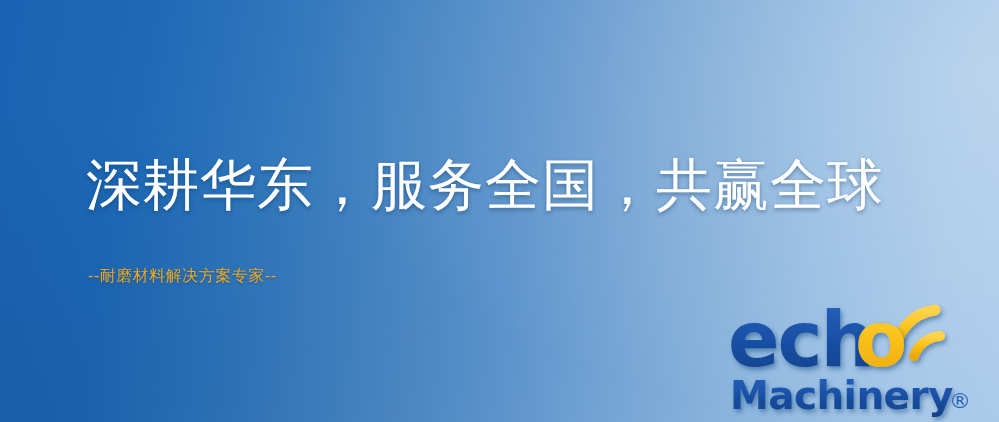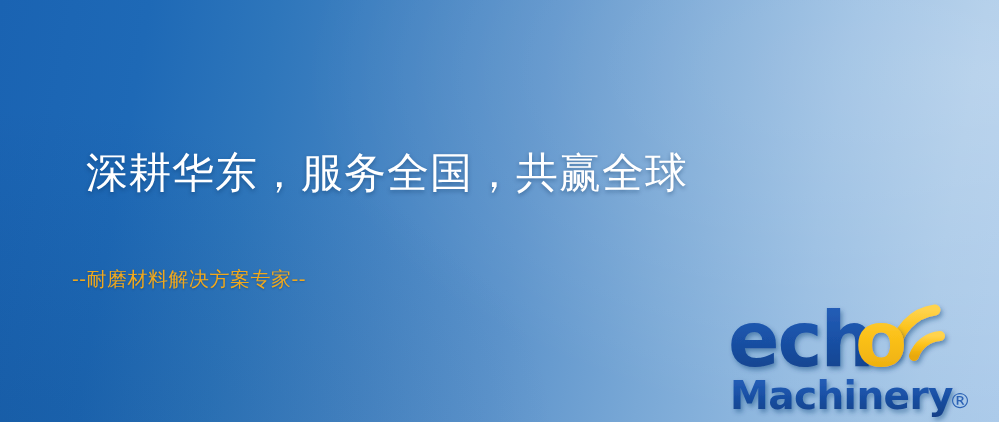--- a/index.html
+++ b/index.html
@@ -34,36 +34,36 @@
     pointer-events: none;
     background:
       radial-gradient(120% 150% at 100% 18%, rgba(255,255,255,0.22) 0%, rgba(255,255,255,0.0) 58%),
       radial-gradient(90% 120% at 0% 100%, rgba(8,60,120,0.20) 0%, rgba(8,60,120,0.0) 62%);
   }
 
   .headline {
     position: absolute;
     left: 86px;
     top: 152px;
-    font-family: Liberation Mono, monospace;
-    font-size: 42px;
+    font-family: Liberation Serif, serif;
+    font-size: 56px;
     line-height: 1.18;
     letter-spacing: 1px;
     color: #ffffff;
     white-space: nowrap;
     text-shadow: 0 2px 4px rgba(6,42,86,0.40);
     z-index: 3;
   }
 
   .subtitle {
     position: absolute;
-    left: 72px;
+    left: 88px;
     top: 266px;
     font-family: "DejaVu Serif", "Liberation Serif", serif;
-    font-size: 20px;
+    font-size: 16px;
     line-height: 1.3;
     letter-spacing: 0.5px;
     color: #f0a81c;
     white-space: nowrap;
     text-shadow: 0 1px 2px rgba(6,42,86,0.35);
     z-index: 3;
   }
 
   
   #logo {

